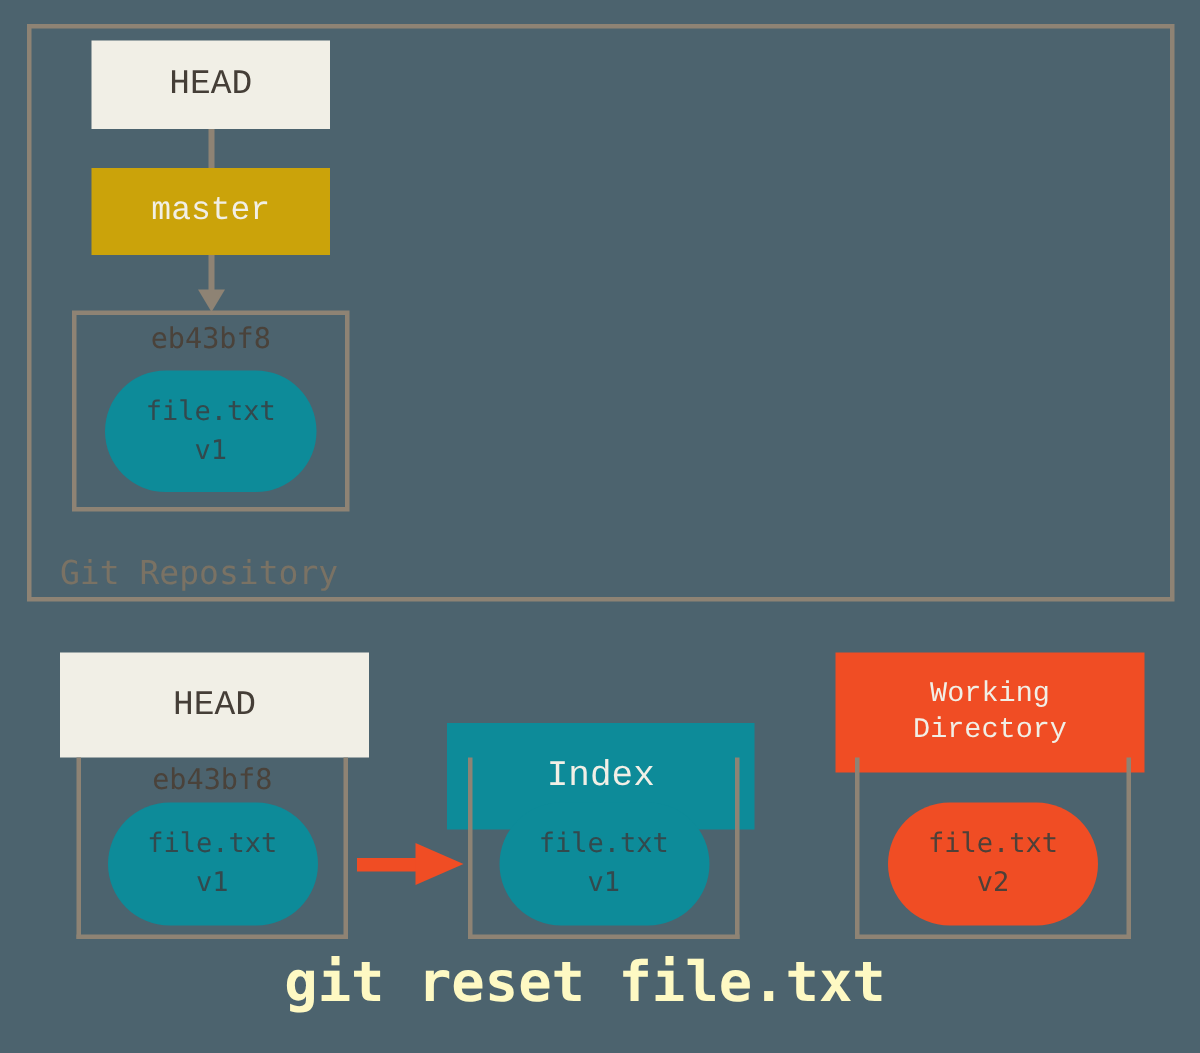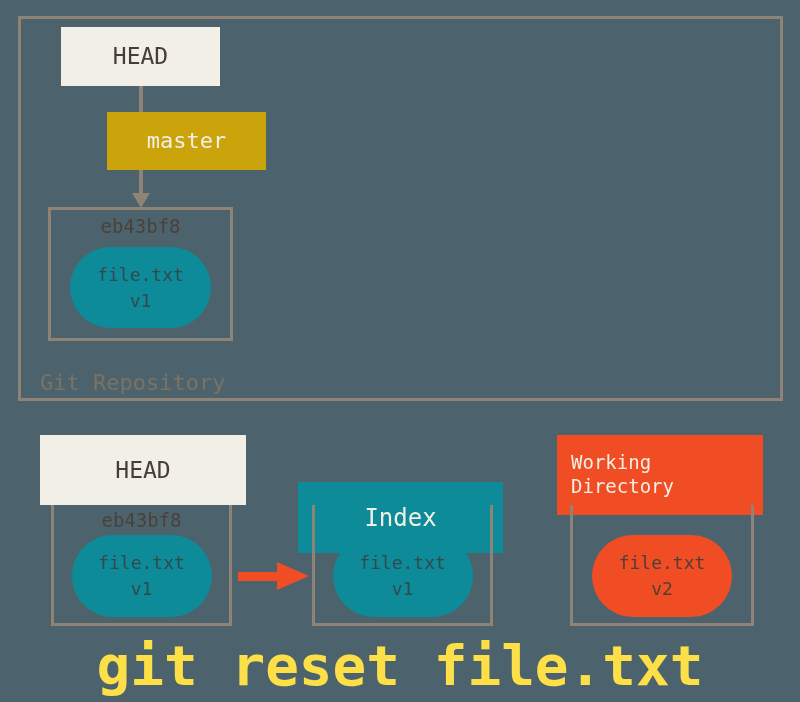--- a/index.html
+++ b/index.html
@@ -12,30 +12,30 @@
   .canvas { position: relative; width: 800px; height: 702px; }
   .abs { position: absolute; box-sizing: border-box; }
 
   
   .repo-box {
     left: 18px; top: 16px; width: 765px; height: 385px;
     border: 3px solid #8E8374;
   }
   .hdr {
     display: flex; align-items: center; justify-content: center;
-    line-height: 1.25;
+    text-align: center; line-height: 1.25; font-family: Liberation Mono, monospace;
   }
   .cream { background: #F1EFE6; color: #453E37; }
   .gold  { background: #CBA30A; color: #F1EFE6; }
   .tealbg{ background: #0D8B99; color: #F1EFE6; }
   .redbg { background: #F04D24; color: #F1EFE6; }
 
   .head1   { left: 61px;  top: 27px;  width: 159px; height: 59px; font-size: 23px; }
   .conn1   { left: 139px; top: 86px;  width: 4px;  height: 26px; background: #8E8374; }
-  .master1 { left: 61px;  top: 112px; width: 159px; height: 58px; font-size: 22px; margin-left: 46px; }
+  .master1 { left: 61px;  top: 112px; width: 159px; height: 58px; font-size: 22px; }
   .conn2   { left: 139px; top: 170px; width: 4px;  height: 24px; background: #8E8374; }
   .tri-down {
     left: 132px; top: 193px; width: 0; height: 0;
     border-left: 9px solid transparent; border-right: 9px solid transparent;
     border-top: 15px solid #8E8374;
   }
   .commit-box {
     left: 48px; top: 207px; width: 185px; height: 134px;
     border: 3px solid #8E8374;
     display: flex; flex-direction: column; align-items: center;
@@ -69,22 +69,22 @@
 
   .arrow-shaft { left: 238px; top: 572px; width: 40px; height: 9px; background: #F04D24; }
   .arrow-head {
     left: 277px; top: 562px; width: 0; height: 0;
     border-top: 14px solid transparent; border-bottom: 14px solid transparent;
     border-left: 32px solid #F04D24;
   }
 
   
   .caption {
-    left: 400px; top: 633px; transform: translateX(-50%);
-    font-size: 56px; font-weight: bold; color: #fde047; white-space: nowrap;
+    left: 390px; top: 633px; transform: translateX(-50%);
+    font-size: 37px; font-weight: bold; color: #fef9c3; white-space: nowrap;
   }
 </style>
 </head>
 <body>
 
 <div class="canvas">
 
   <div class="abs repo-box"></div>
 
   <div class="abs hdr cream head1">

